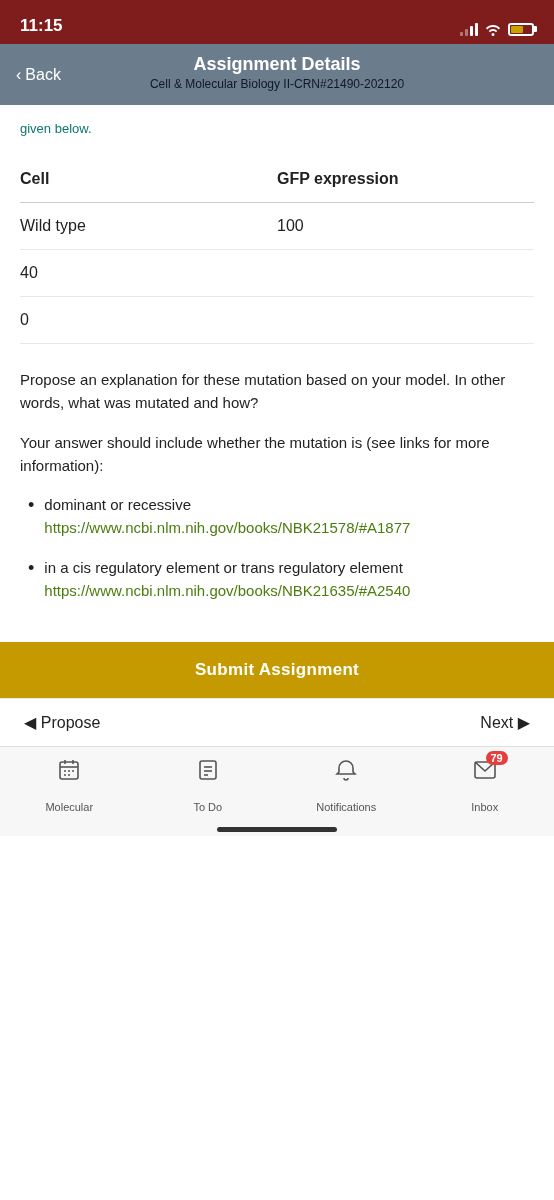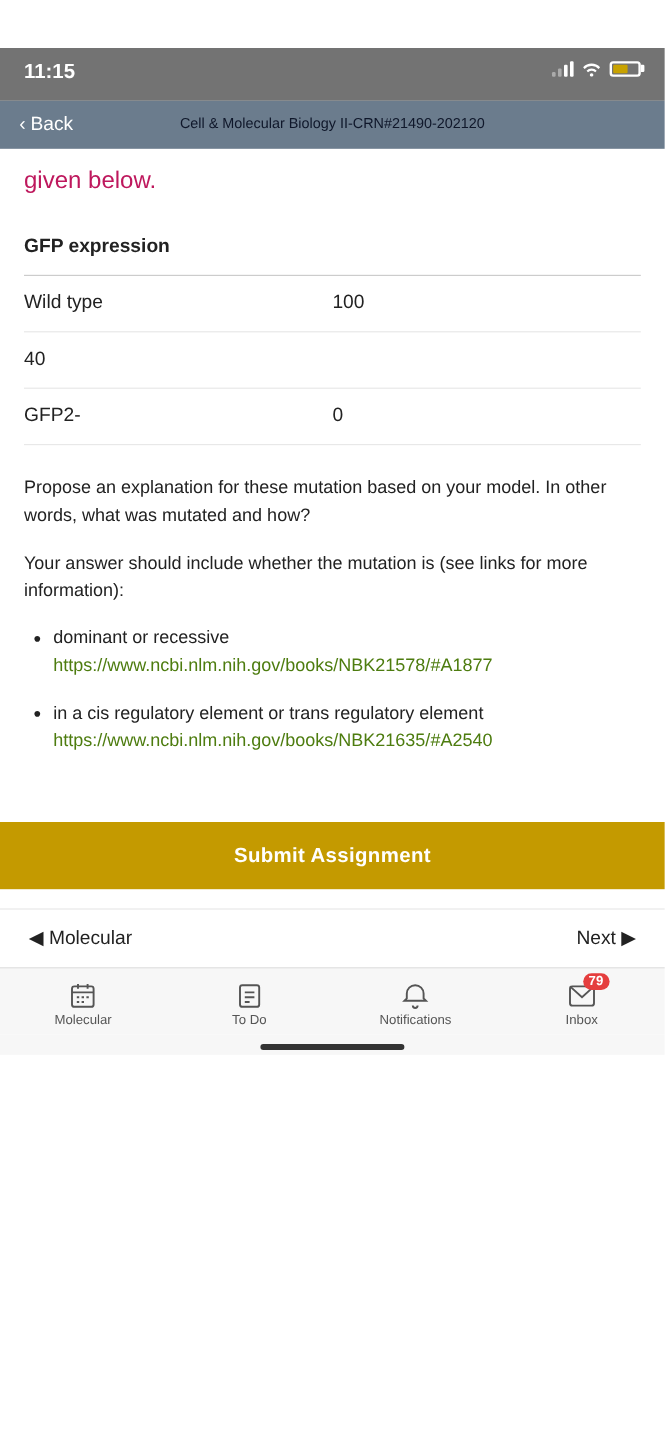--- a/index.html
+++ b/index.html
@@ -8,27 +8,26 @@
       width: 554px;
       min-height: 1200px;
       font-family: -apple-system, BlinkMacSystemFont, 'Helvetica Neue', Arial, sans-serif;
       background: #fff;
       position: relative;
       overflow-x: hidden;
     }
 
     
     .status-bar {
-      background: #737373;
+      background: #7f1d1d;
       display: flex;
       justify-content: space-between;
-      align-items: flex-start;
+      align-items: flex-end;
       padding: 10px 20px 8px 20px;
       height: 44px;
-      margin-top: 40px;
     }
     .status-time {
       color: #fff;
       font-size: 17px;
       font-weight: 600;
     }
     .status-icons {
       display: flex;
       align-items: center;
       gap: 6px;
@@ -113,22 +112,22 @@
       margin-top: 2px;
     }
 
     
     .content {
       padding: 16px 20px;
       background: #fff;
     }
 
     .intro-text {
-      font-size: 20px;
-      color: #be185d;
+      font-size: 13px;
+      color: #0f766e;
       margin-bottom: 20px;
     }
 
     
     .data-table {
       width: 100%;
       margin-bottom: 24px;
     }
     .table-row {
       display: flex;
@@ -183,21 +182,21 @@
       color: #4d7c0f;
       text-decoration: none;
       display: block;
       word-break: break-all;
     }
 
     
     .submit-section {
       background: #c49a00;
       padding: 18px 20px;
-      margin: 16px -0px;
+      margin: 0 -0px;
     }
     .submit-btn {
       display: block;
       width: 100%;
       text-align: center;
       color: #fff;
       font-size: 17px;
       font-weight: 600;
       background: none;
       border: none;
@@ -229,21 +228,21 @@
       justify-content: space-around;
       align-items: flex-start;
       padding: 10px 0 6px 0;
       background: #f7f7f7;
       border-top: 1px solid #e0e0e0;
     }
     .tab-item {
       display: flex;
       flex-direction: column;
       align-items: center;
-      gap: 1px;
+      gap: 18px;
       cursor: pointer;
       flex: 1;
     }
     .tab-icon-wrap {
       position: relative;
       display: flex;
       align-items: center;
       justify-content: center;
     }
     .tab-icon {
@@ -311,40 +310,41 @@
       <div class="battery-fill"></div>
     </div>
   </div>
 </div>
 
 <div class="header">
   <div class="back-btn">
     <span>‹</span>
     <span>Back</span>
   </div>
+  <div class="header-title">Assignment Details</div>
   <div class="header-subtitle">Cell &amp; Molecular Biology II-CRN#21490-202120</div>
 </div>
 
 <div class="content">
 
   <div class="intro-text">given below.</div>
 
   <div class="data-table">
     <div class="table-row header-row">
+      <div class="table-cell header-cell">Cell</div>
       <div class="table-cell header-cell">GFP expression</div>
     </div>
     <div class="table-row">
       <div class="table-cell">Wild type</div>
       <div class="table-cell">100</div>
     </div>
     <div class="table-row">
       <div class="table-cell">40</div>
     </div>
     <div class="table-row">
-      <div class="table-cell">GFP2-</div>
       <div class="table-cell">0</div>
     </div>
   </div>
 
   <p class="body-text">Propose an explanation for these mutation based on your model. In other words, what was mutated and how?</p>
   <p class="body-text">Your answer should include whether the mutation is (see links for more information):</p>
 
   <div class="bullet-list">
     <div class="bullet-item">
       <span class="bullet-dot">•</span>
@@ -362,21 +362,21 @@
     </div>
   </div>
 
 </div>
 
 <div class="submit-section">
   <button class="submit-btn">Submit Assignment</button>
 </div>
 
 <div class="nav-bar">
-  <div class="nav-prev">◀ Molecular</div>
+  <div class="nav-prev">◀ Propose</div>
   <div class="nav-next">Next ▶</div>
 </div>
 
 <div class="tab-bar">
 
   <div class="tab-item">
     <div class="tab-icon-wrap">
       <div class="tab-icon">
         <svg width="24" height="24" viewBox="0 0 24 24" fill="none" stroke="#555" stroke-width="1.6">
           <rect x="3" y="4" width="18" height="17" rx="2"></rect>

